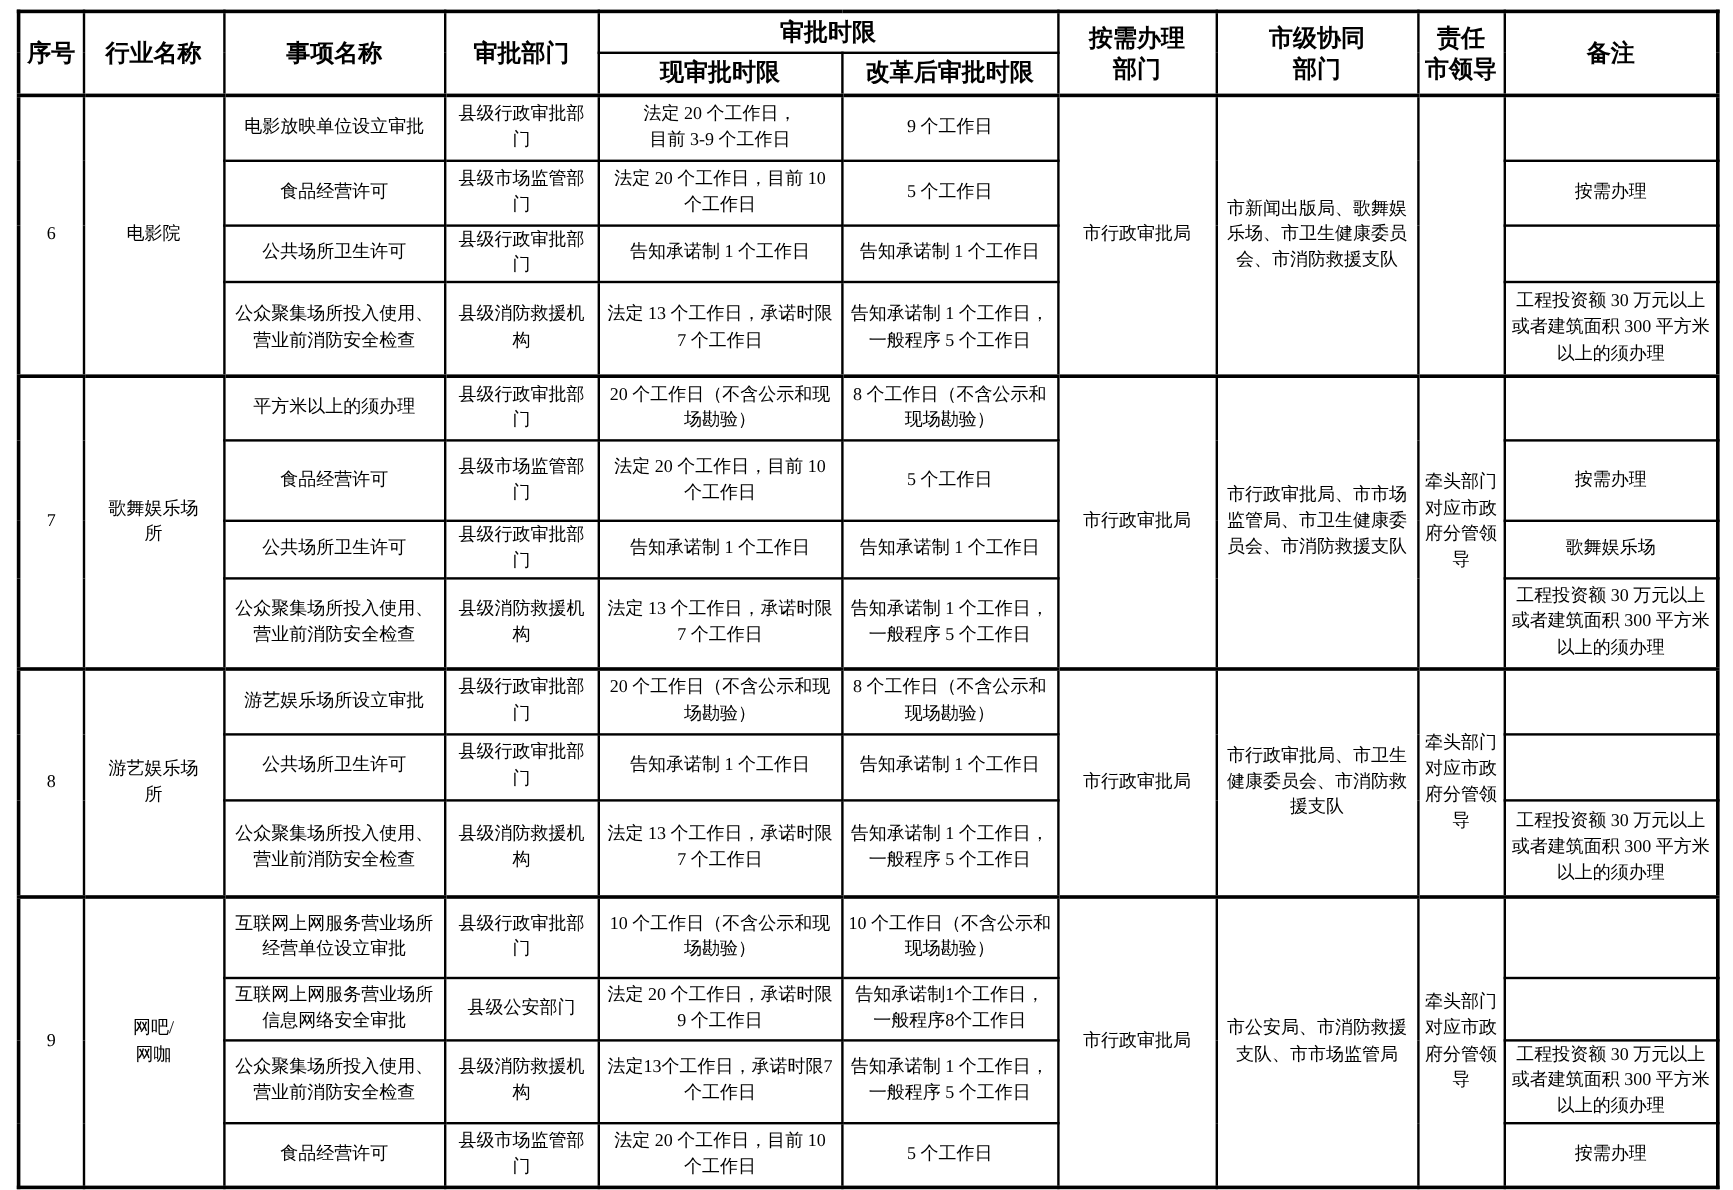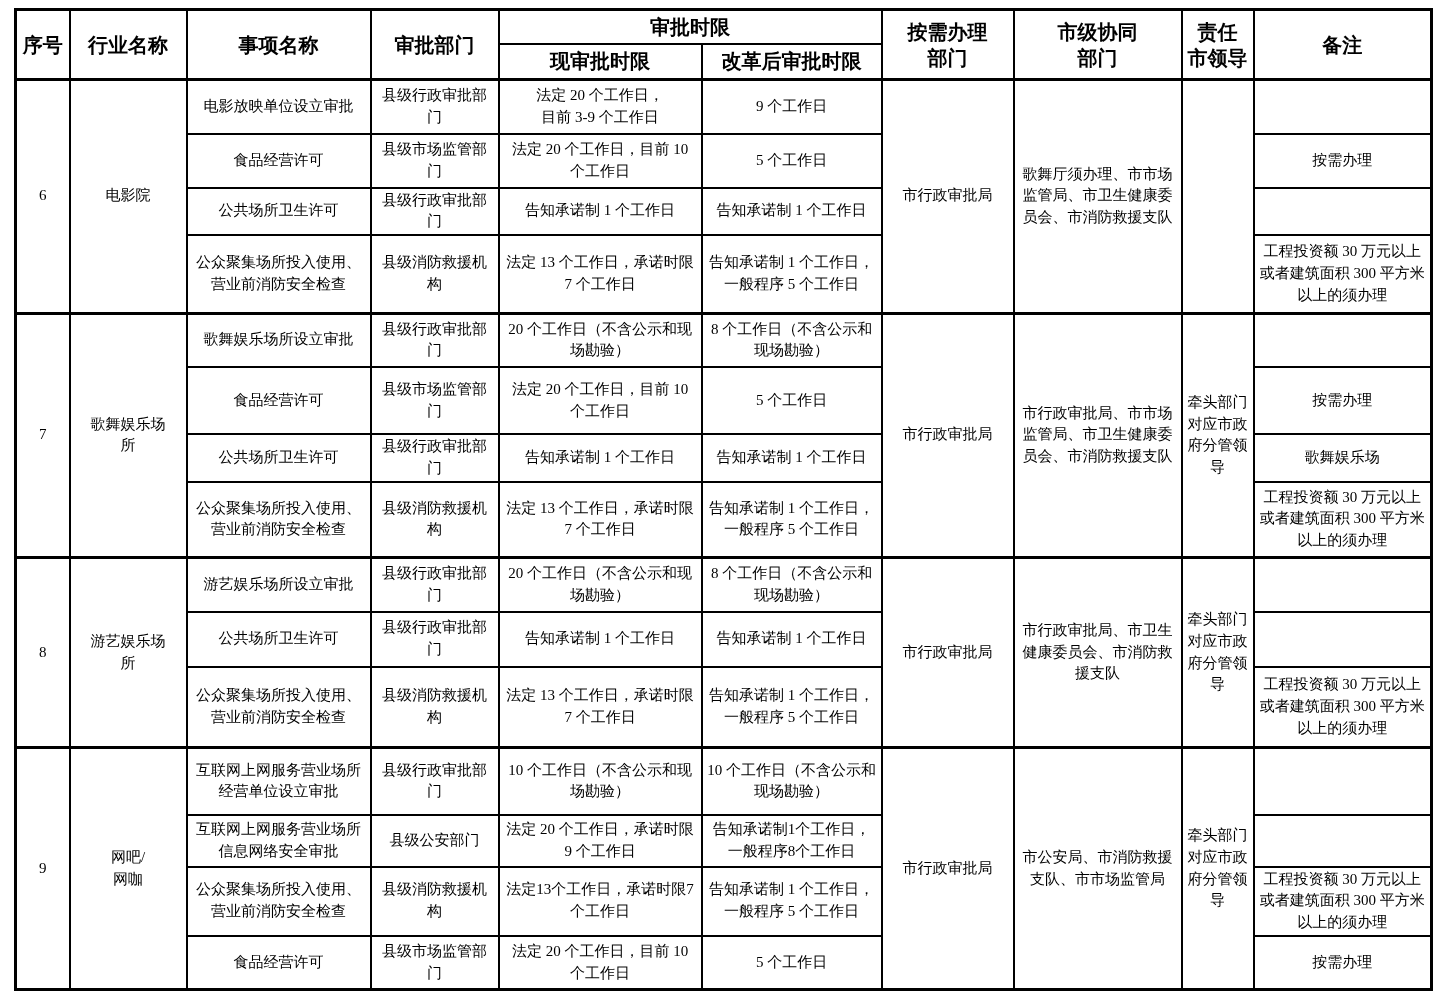--- a/index.html
+++ b/index.html
@@ -81,21 +81,21 @@
 
     <tr class="group-start" style="height:54px">
       <td rowspan="4" class="c-serial">6</td>
       <td rowspan="4" class="c-industry">电影院</td>
       <td class="c-item">电影放映单位设立审批</td>
       <td class="c-dept">县级行政审批部门</td>
       <td>法定 20 个工作日，
 目前 3-9 个工作日</td>
       <td>9 个工作日</td>
       <td rowspan="4">市行政审批局</td>
-      <td rowspan="4">歌舞厅须办理、市市场监管局、市卫生健康委员会、市消防救援支队</td>
+      <td rowspan="4">市新闻出版局、歌舞娱乐场、市卫生健康委员会、市消防救援支队</td>
       <td rowspan="4" class="c-leader"></td>
       <td></td>
     </tr>
     <tr style="height:54px">
       <td class="c-item">食品经营许可</td>
       <td class="c-dept">县级市场监管部门</td>
       <td>法定 20 个工作日，目前 10 个工作日</td>
       <td>5 个工作日</td>
       <td>按需办理</td>
     </tr>
@@ -111,21 +111,21 @@
       <td class="c-dept">县级消防救援机构</td>
       <td>法定 13 个工作日，承诺时限 7 个工作日</td>
       <td>告知承诺制 1 个工作日，一般程序 5 个工作日</td>
       <td>工程投资额 30 万元以上或者建筑面积 300 平方米以上的须办理</td>
     </tr>
 
     <tr class="group-start" style="height:54px">
       <td rowspan="4" class="c-serial">7</td>
       <td rowspan="4" class="c-industry">歌舞娱乐场
 所</td>
-      <td class="c-item">歌舞娱乐场所设立审批</td>
+      <td class="c-item">平方米以上的须办理</td>
       <td class="c-dept">县级行政审批部门</td>
       <td>20 个工作日（不含公示和现场勘验）</td>
       <td>8 个工作日（不含公示和现场勘验）</td>
       <td rowspan="4">市行政审批局</td>
       <td rowspan="4">市行政审批局、市市场监管局、市卫生健康委员会、市消防救援支队</td>
       <td rowspan="4" class="c-leader">牵头部门对应市政府分管领导</td>
       <td></td>
     </tr>
     <tr style="height:67px">
       <td class="c-item">食品经营许可</td>

